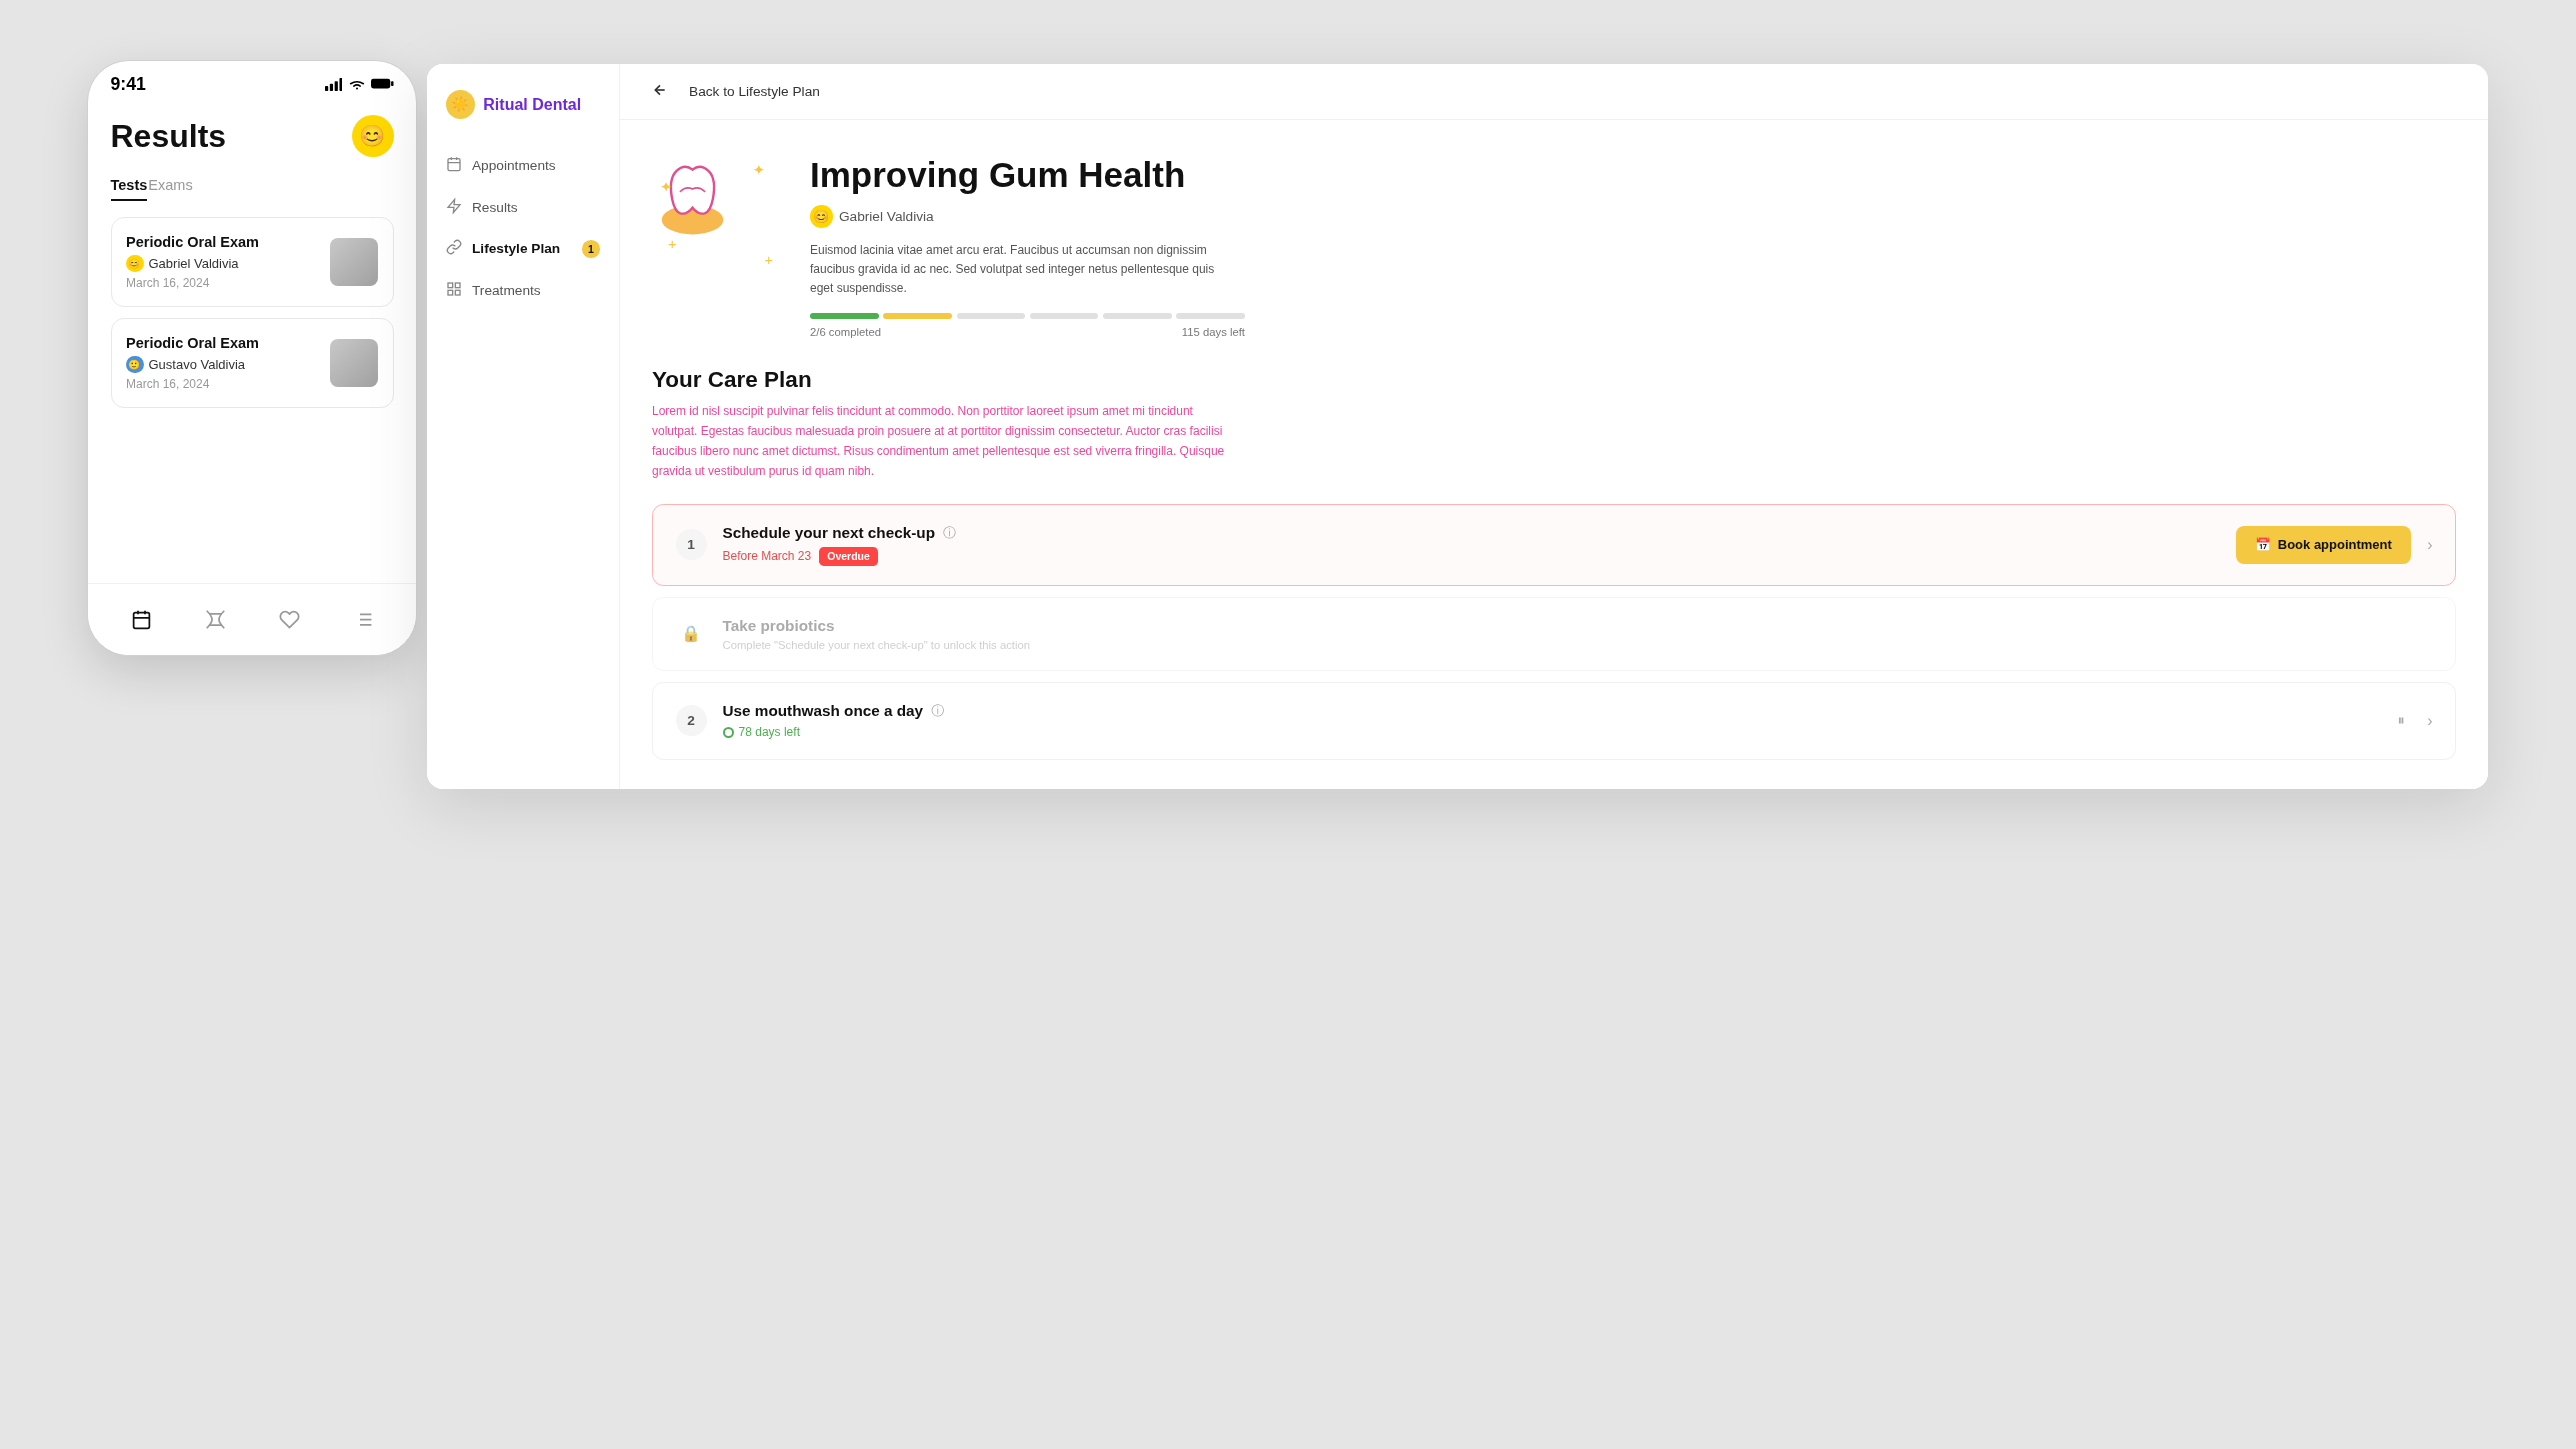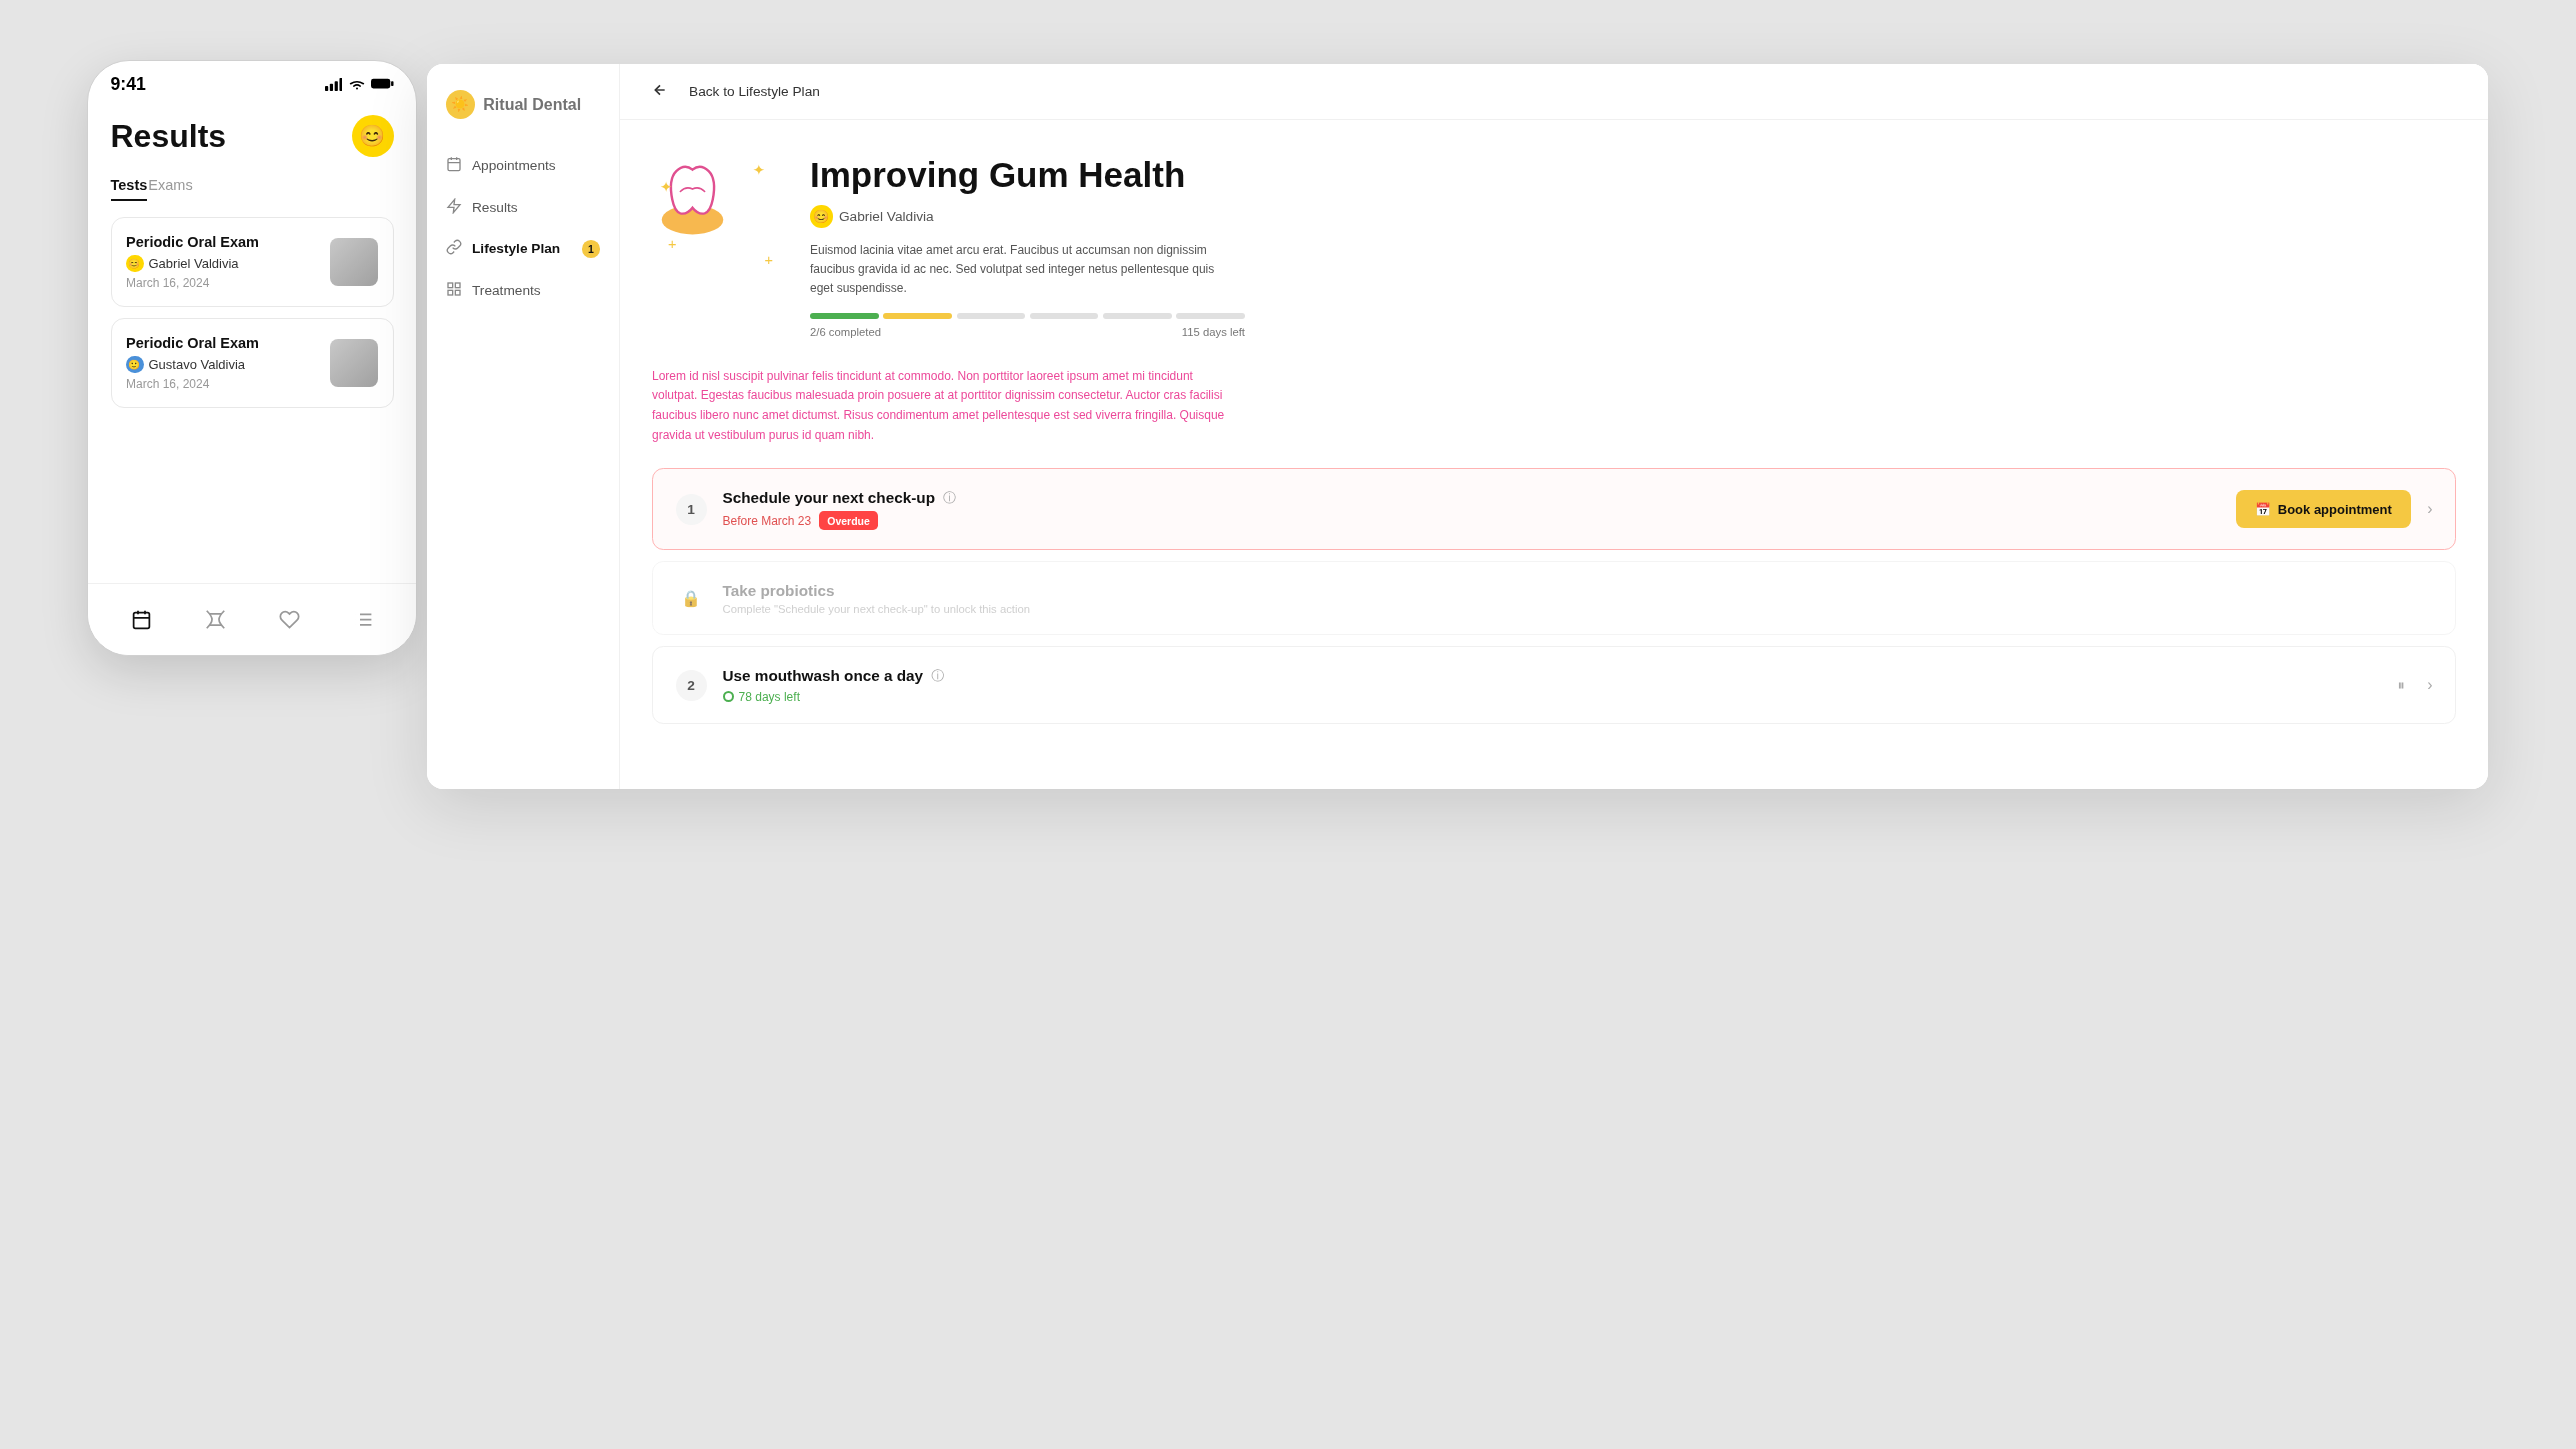--- a/index.html
+++ b/index.html
@@ -226,21 +226,21 @@
       border-radius: 50%;
       display: flex;
       align-items: center;
       justify-content: center;
       font-size: 14.5px;
     }
 
     .logo-text {
       font-size: 16px;
       font-weight: 700;
-      color: #737373;
+      color: #6d28d9;
     }
 
     .sidebar-nav {
       display: flex;
       flex-direction: column;
       gap: 0;
       text-align: center;
     }
 
     .sidebar-item {
@@ -762,20 +762,21 @@
             </div>
             <div class="progress-labels">
               <span class="progress-label">2/6 completed</span>
               <span class="progress-label">115 days left</span>
             </div>
           </div>
         </div>
       </div>
 
       <div class="care-plan-section">
+        <h2 class="care-plan-title">Your Care Plan</h2>
         <p class="care-plan-desc">Lorem id nisl suscipit pulvinar felis tincidunt at commodo. Non porttitor laoreet ipsum amet mi tincidunt volutpat. Egestas faucibus malesuada proin posuere at at porttitor dignissim consectetur. Auctor cras facilisi faucibus libero nunc amet dictumst. Risus condimentum amet pellentesque est sed viverra fringilla. Quisque gravida ut vestibulum purus id quam nibh.</p>
 
         <div class="action-card overdue">
           <div class="action-number">1</div>
           <div class="action-info">
             <div class="action-title-row">
               <span class="action-title">Schedule your next check-up</span>
               <span class="action-info-icon">ⓘ</span>
             </div>
             <div style="display:flex;align-items:center;gap:8px;">

